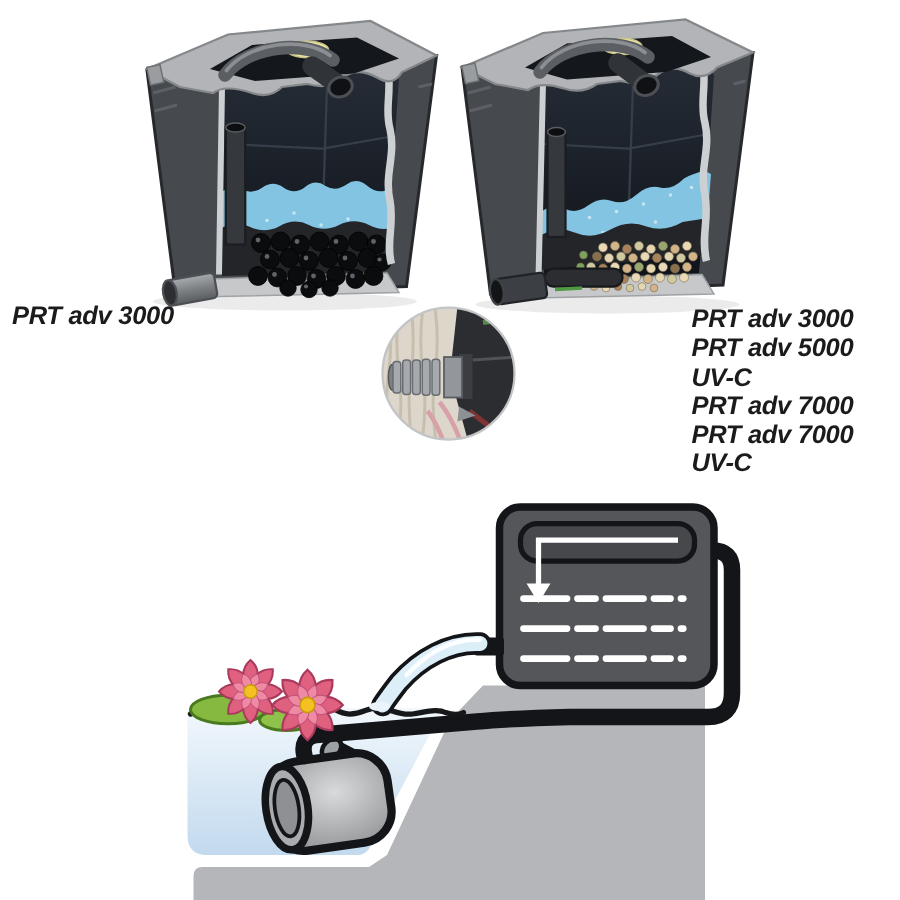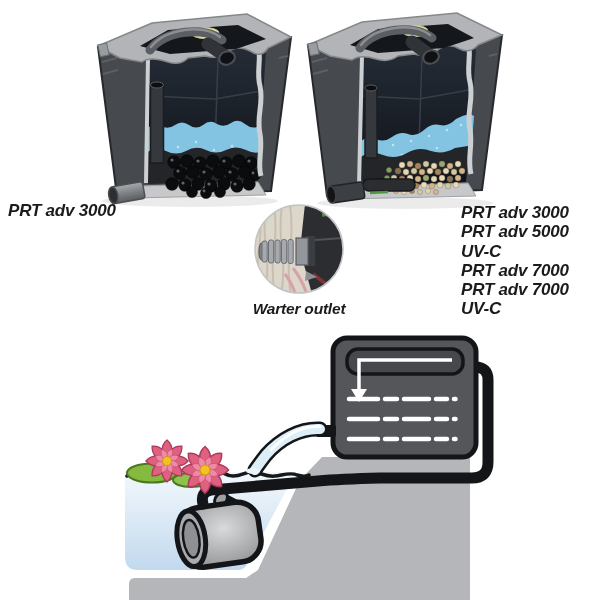--- a/index.html
+++ b/index.html
@@ -252,21 +252,20 @@
 
   <div class="plabel left-labels">
     <div>PRT adv 3000</div>
   </div>
   <div class="plabel right-labels">
     <div>PRT adv 3000</div>
     <div>PRT adv 5000 UV-C</div>
     <div>PRT adv 7000</div>
     <div>PRT adv 7000 UV-C</div>
   </div>
-  <div class="plabel caption">Warter outlet</div>
 
   <svg width="600" height="280" viewBox="0 320 600 280" style="top:320px">
     <defs>
       <linearGradient id="pondGrad" x1="0" y1="0" x2="0" y2="1">
         <stop offset="0" stop-color="#f2f8fc"></stop>
           <stop offset="1" stop-color="#c2d9ee"></stop>
       </linearGradient>
       <radialGradient id="pumpGrad" cx="0.55" cy="0.4" r="0.8">
         <stop offset="0" stop-color="#d9dadb"></stop>
           <stop offset="1" stop-color="#86888b"></stop>

